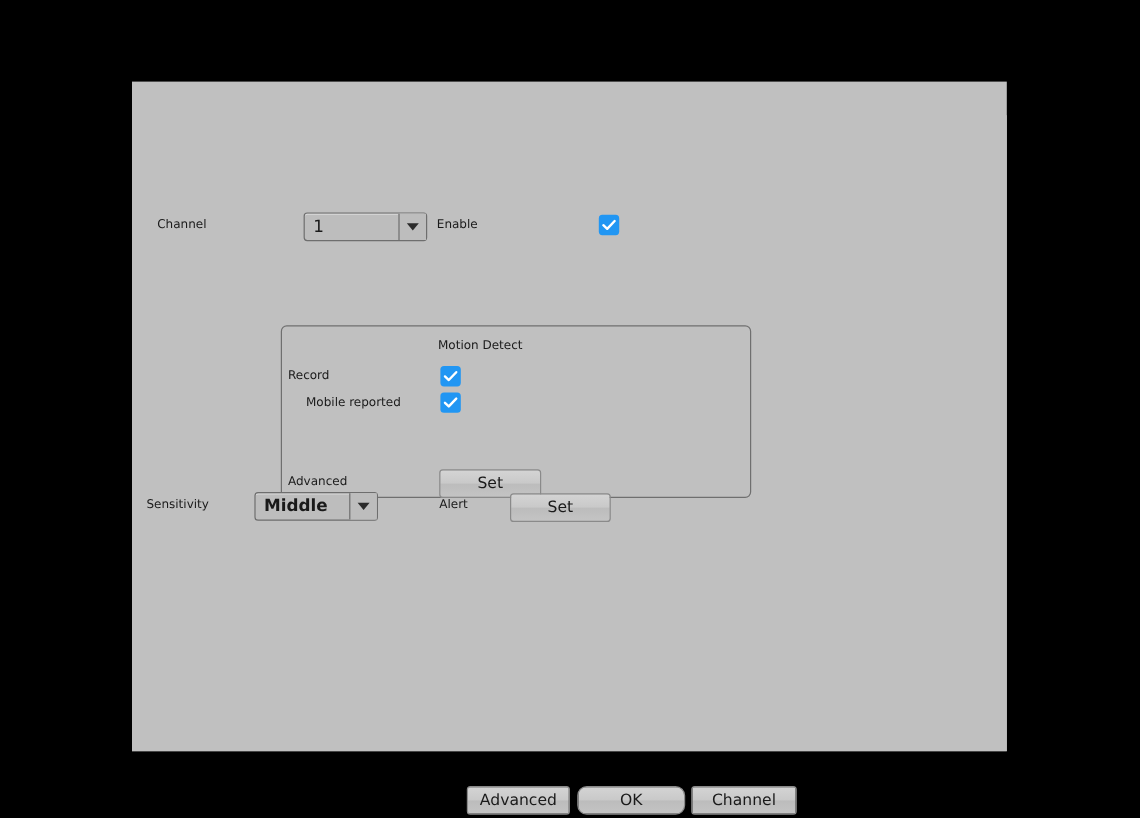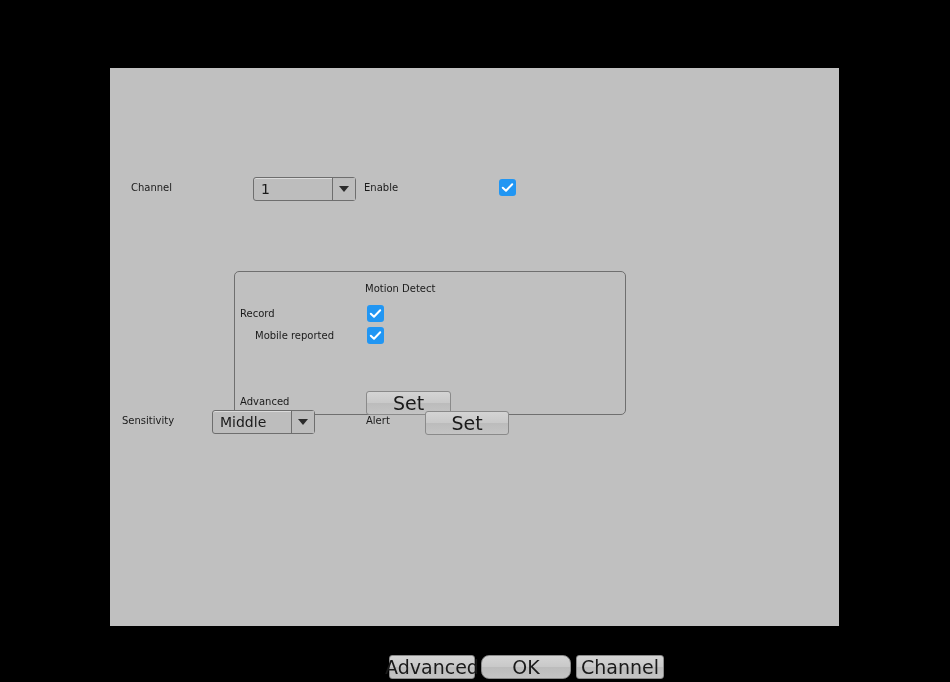--- a/index.html
+++ b/index.html
@@ -117,21 +117,21 @@
 
   
   .btn {
     position: absolute;
     box-sizing: border-box;
     height: 24px;
     border: 1px solid #8a8a8a;
     border-radius: 3px;
     background: linear-gradient(to bottom, #d4d4d4 0%, #c9c9c9 48%, #bcbcbc 52%, #c4c4c4 100%);
     color: #1a1a1a;
-    font-size: 19px;
+    font-size: 13px;
     font-family: "DejaVu Sans", "Liberation Sans", sans-serif;
     display: flex;
     align-items: center;
     justify-content: center;
     padding: 0;
     cursor: default;
   }
 
   
   #groupbox {
@@ -190,21 +190,21 @@
             <path d="M3.8 8.7 L7 11.7 L13.2 5.2" fill="none" stroke="#ffffff" stroke-width="2" stroke-linecap="round" stroke-linejoin="round"></path>
           </svg>
         </div>
 
         <span class="lbl" style="left:5px; top:125px;">Advanced</span>
         <button class="btn" style="left:131px; top:119px; width:85px;">Set</button>
       </div>
 
       <span class="lbl" style="left:12px; top:320px;">Sensitivity</span>
 
-      <div class="combo" style="left:102px; top:314px; width:103px;">
+      <div class="combo" style="left:102px; top:314px; width:103px;font-weight:bold;">
         <span class="combo-value">Middle</span>
         <span class="combo-arrow">
           <span class="caret"></span>
         </span>
       </div>
 
       <span class="lbl" style="left:256px; top:320px;">Alert</span>
 
       <button class="btn" style="left:315px; top:315px; width:84px;">Set</button>
 

